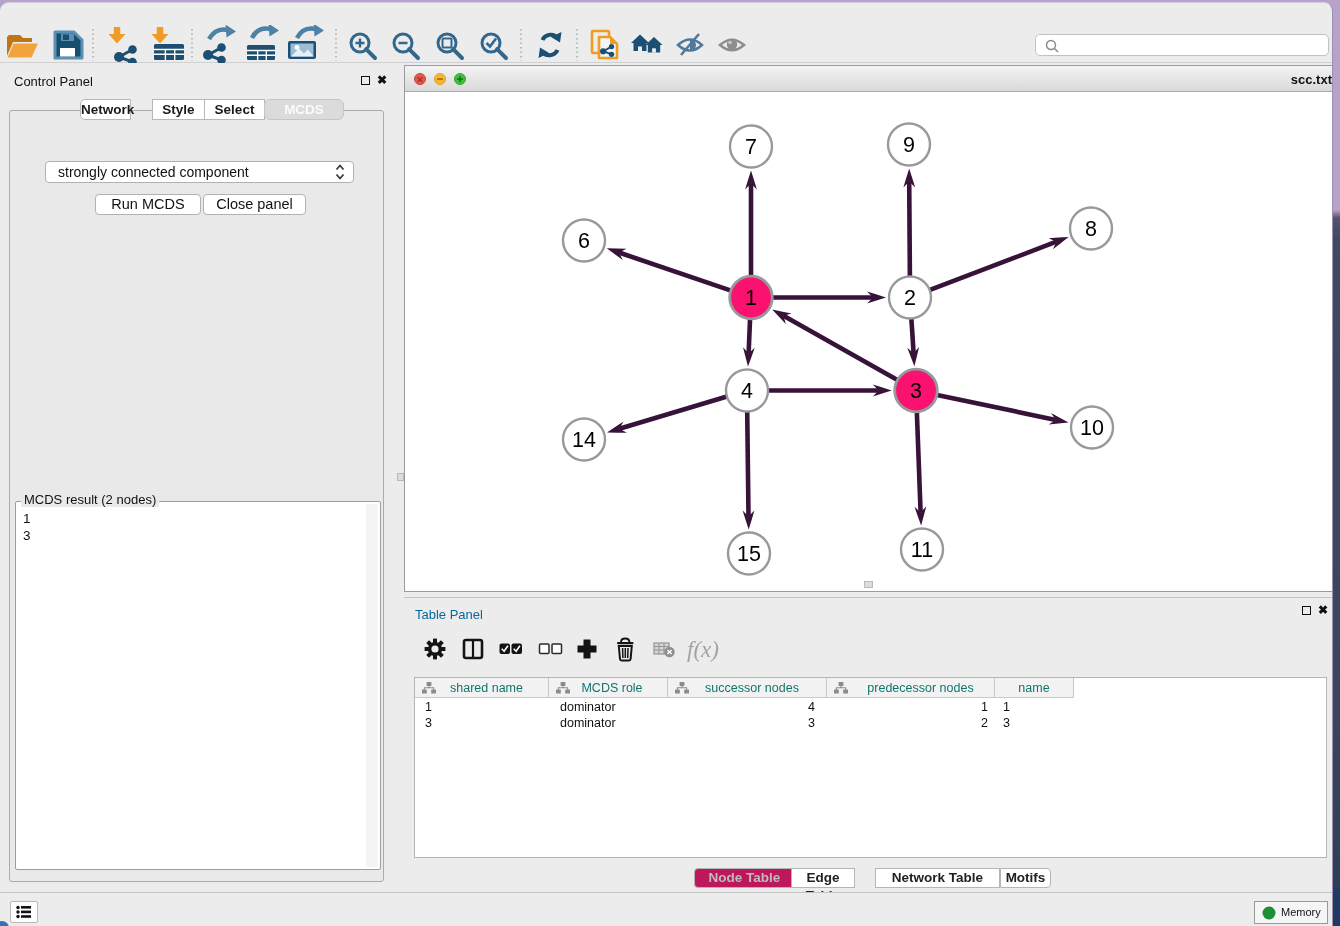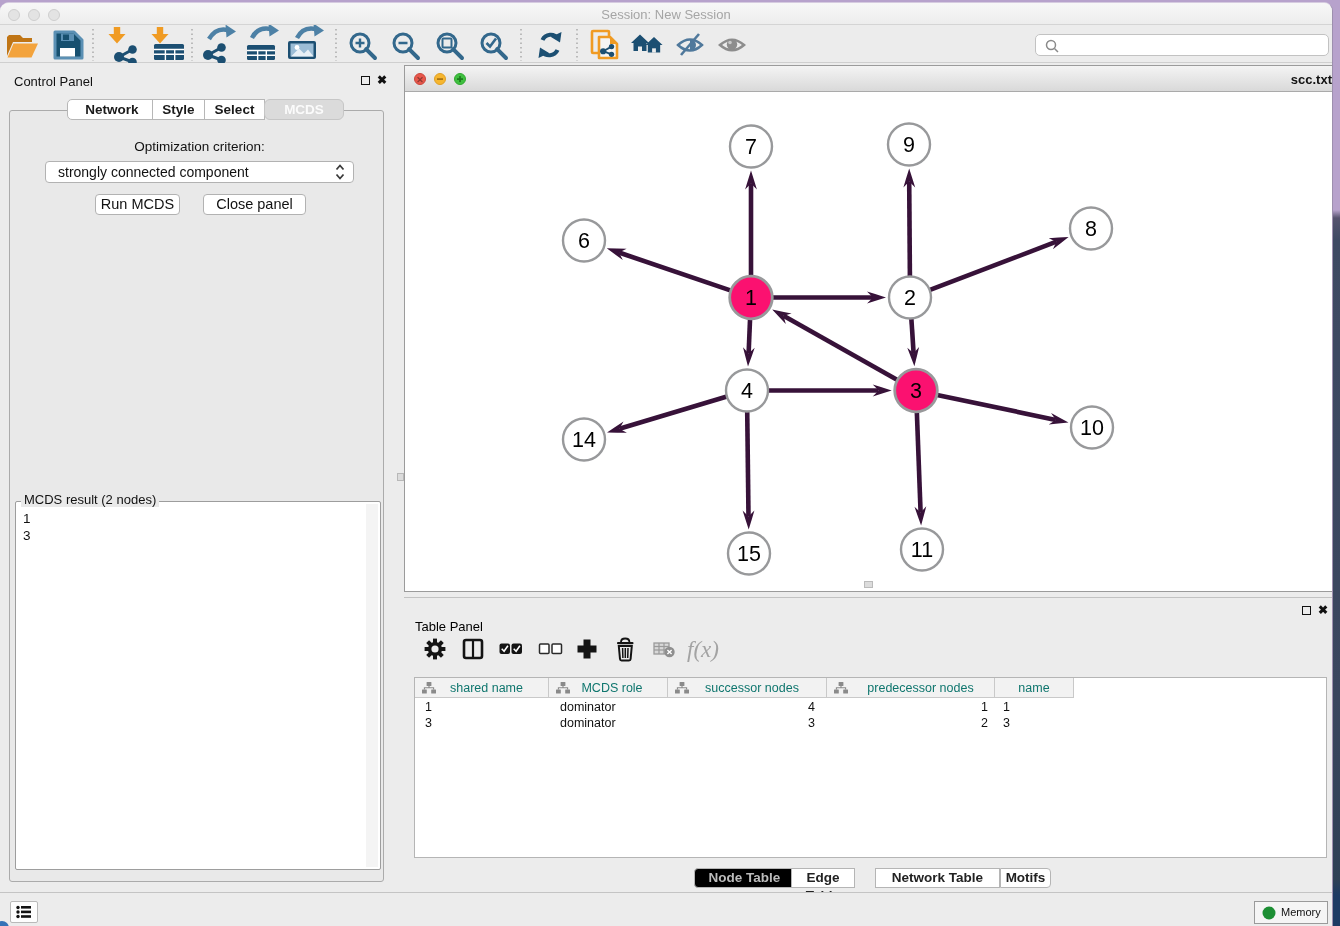--- a/index.html
+++ b/index.html
@@ -17,35 +17,29 @@
 #opt-label { position:absolute; left:0px; top:136px; width:399px; text-align:center; font-size:13.5px; color:#111; }
 #dropdown { position:absolute; left:45px; top:158px; width:309px; height:22px; background:#fff; border:1px solid #b2b2b2; border-radius:4px; font-size:14px; color:#111; line-height:20px; padding-left:12px; }
 .btn { position:absolute; top:191px; height:21px; background:#fff; border:1px solid #b2b2b2; border-radius:4px; font-size:14.5px; color:#111; text-align:center; line-height:19px; }
 #mcds-box { position:absolute; left:15px; top:498px; width:366px; height:369px; border:1px solid #9d9d9d; border-radius:2px; background:#fff; }
 #mcds-legend { position:absolute; left:21px; top:489px; background:#e9e9e9; font-size:13px; color:#111; padding:0 3px; }
 #netwin { position:absolute; left:404px; top:62px; width:929px; height:527px; border:1px solid #9b9b9b; background:#fff; }
 #nettitle { position:absolute; left:0; top:0; width:100%; height:26px; background:linear-gradient(#f4f4f4,#d9d9d9); border-bottom:1px solid #aaa; }
 .tl2 { position:absolute; top:7px; width:12px; height:12px; border-radius:50%; }
 #netname { position:absolute; top:6px; width:100%; text-align:right; font-size:13px; font-weight:bold; color:#111; }
 #tp { position:absolute; left:404px; top:594px; width:929px; height:296px; background:#ececec; border-top:1px solid #c2c2c2; }
-#tp-title { position:absolute; left:11px; top:21px; font-size:13px; color:#000000; }
+#tp-title { position:absolute; left:11px; top:9px; font-size:13px; color:#0369a1; }
 #tbl { position:absolute; left:10px; top:79px; width:913px; height:181px; background:#fff; border:1px solid #b5b5b5; }
 .th { position:absolute; top:0; height:20px; background:#f2f2f2; border-right:1px solid #c9c9c9; border-bottom:1px solid #c9c9c9; font-size:12.5px; color:#0f766e; text-align:center; line-height:20px; }
 .td { position:absolute; font-size:12.5px; color:#111; height:16px; line-height:16px; }
 .btab { position:absolute; top:270px; height:20px; border:1px solid #b5b5b5; background:#fff; font-size:13.5px; font-weight:bold; color:#222; text-align:center; line-height:18px; }
 #statusbar { position:absolute; left:0; top:889px; width:1333px; height:35px; background:#ececec; border-top:1px solid #c4c4c4; }
 </style></head><body>
 <div id="rightstrip" style="position:absolute;left:1331px;top:0;width:9px;height:926px;background:linear-gradient(180deg,#b7a2cc 0px,#b7a2cc 210px,#56536e 218px,#3e4a63 240px,#3a465e 700px,#2e4055 880px,#1d3a63 895px,#1d3a63 926px)"></div>
 <div id="win">
-  <div id="titlebar">
-    <div class="tl" style="left:8px"></div>
-    <div class="tl" style="left:28px"></div>
-    <div class="tl" style="left:48px"></div>
-    <div id="title">Session: New Session</div>
-  </div>
   <div id="toolbar">
 <svg width="1333" height="38" style="position:absolute;left:0;top:0">
         <line x1="93" y1="4" x2="93" y2="36" stroke="#9a9a9a" stroke-width="1.2" stroke-dasharray="1.5,3"></line>
 <line x1="192" y1="4" x2="192" y2="36" stroke="#9a9a9a" stroke-width="1.2" stroke-dasharray="1.5,3"></line>
 <line x1="336" y1="4" x2="336" y2="36" stroke="#9a9a9a" stroke-width="1.2" stroke-dasharray="1.5,3"></line>
 <line x1="521" y1="4" x2="521" y2="36" stroke="#9a9a9a" stroke-width="1.2" stroke-dasharray="1.5,3"></line>
 <line x1="577" y1="4" x2="577" y2="36" stroke="#9a9a9a" stroke-width="1.2" stroke-dasharray="1.5,3"></line>
 <path d="M9,10 L20,10 L23,13 L32,13 L32,17 L13,17 L7,31 L7,12 Z" fill="#c07515"></path>
 <path d="M13.5,18.5 L38,18.5 L31.5,32.5 L7.5,32.5 Z" fill="#f3a33c"></path>
 <path d="M55,7 h19 l8,8 v18 h-27 z" fill="#17506f" stroke="#5b90b4" stroke-width="3" stroke-linejoin="round"></path>
@@ -126,30 +120,29 @@
         <svg width="20" height="20" style="position:absolute;left:6px;top:1px">
           <circle cx="9" cy="9" r="4.5" fill="none" stroke="#8a8a8a" stroke-width="1.5"></circle>
           <line x1="12.5" y1="12.5" x2="16" y2="16" stroke="#8a8a8a" stroke-width="1.5"></line>
         </svg>
       </div>
   </div>
   <div id="cp-title">Control Panel</div>
   <div class="sqbtn" style="left:361px;top:73px"></div>
   <div class="xbtn" style="left:377px;top:70px">✖</div>
   <div id="cp-panel"></div>
-  <div class="tab" style="left:67px;width:90px;border-radius:5px 0 0 5px">Network</div>
+  <div class="tab" style="left:80px;width:51px;border-radius:5px 0 0 5px">Network</div>
   <div class="tab" style="left:152px;width:53px">Style</div>
   <div class="tab" style="left:204px;width:61px">Select</div>
   <div class="tab" style="left:264px;width:80px;background:#dbdbdb;color:#fbfbfb;border-radius:6px;border-color:#c6c6c6">MCDS</div>
-  <div id="opt-label">Optimization criterion:</div>
   <div id="dropdown">strongly connected component<svg width="12" height="20" style="position:absolute;right:7px;top:0px">
         <path d="M2.5,7.5 L6,3.5 L9.5,7.5" fill="none" stroke="#3a3a3a" stroke-width="1.8"></path>
         <path d="M2.5,12.5 L6,16.5 L9.5,12.5" fill="none" stroke="#3a3a3a" stroke-width="1.8"></path>
       </svg></div>
-  <div class="btn" style="left:95px;width:85px">Run MCDS</div>
+  <div class="btn" style="left:95px;width:106px">Run MCDS</div>
   <div class="btn" style="left:203px;width:103px">Close panel</div>
   <div id="mcds-box">
       <div style="position:absolute;left:7px;top:8px;font-size:13.5px;line-height:17px;color:#111">1<br>3</div>
     <div style="position:absolute;right:2px;top:2px;bottom:2px;width:12px;background:#f4f4f4"></div>
     </div>
   <div id="mcds-legend">MCDS result (2 nodes)</div>
   <div style="position:absolute;left:397px;top:470px;width:7px;height:8px;background:#dcdcdc;border:1px solid #b8b8b8"></div>
   <div id="netwin">
     <div id="nettitle">
       <div class="tl2" style="left:9px;background:#e8574b;border:1px solid #c9463c"></div>
@@ -296,21 +289,21 @@
       <div class="td" style="left:145px;top:21px">dominator</div>
       <div class="td" style="left:253px;top:21px;width:147px;text-align:right">4</div>
       <div class="td" style="left:412px;top:21px;width:161px;text-align:right">1</div>
       <div class="td" style="left:588px;top:21px">1</div>
       <div class="td" style="left:10px;top:37px">3</div>
       <div class="td" style="left:145px;top:37px">dominator</div>
       <div class="td" style="left:253px;top:37px;width:147px;text-align:right">3</div>
       <div class="td" style="left:412px;top:37px;width:161px;text-align:right">2</div>
       <div class="td" style="left:588px;top:37px">3</div>
     </div>
-    <div class="btab" style="left:290px;width:101px;background:#000000;color:#bcbcbc;border-radius:4px 0 0 4px">Node Table</div>
+    <div class="btab" style="left:290px;width:101px;background:#be185d;color:#bcbcbc;border-radius:4px 0 0 4px">Node Table</div>
     <div class="btab" style="left:387px;width:64px">Edge Table</div>
     <div class="btab" style="left:471px;width:125px">Network Table</div>
     <div class="btab" style="left:596px;width:51px;border-radius:0 4px 4px 0">Motifs</div>
   </div>
   <div id="statusbar">
     <div style="position:absolute;left:10px;top:8px;width:28px;height:22px;background:#fdfdfd;border:1px solid #b9b9b9;border-radius:2px">
       <svg width="26" height="20">
           <g fill="#111">
             <circle cx="7" cy="5.5" r="1.7"></circle>
             <circle cx="7" cy="10" r="1.7"></circle>

